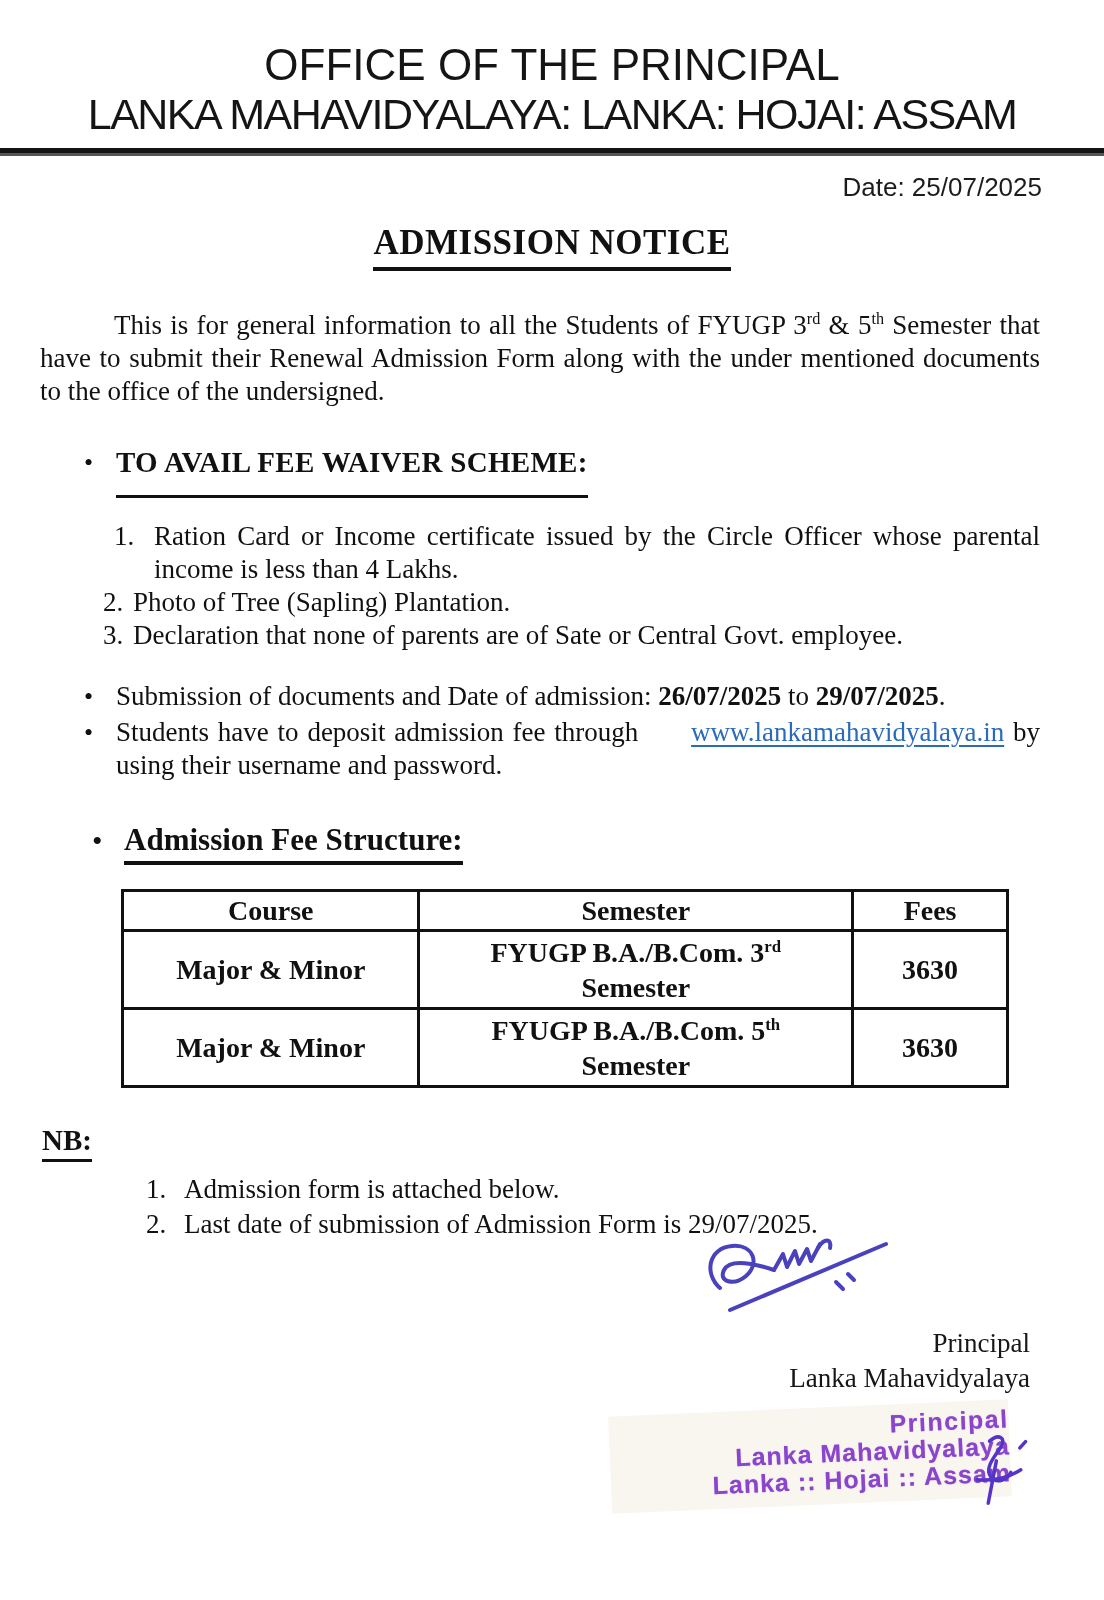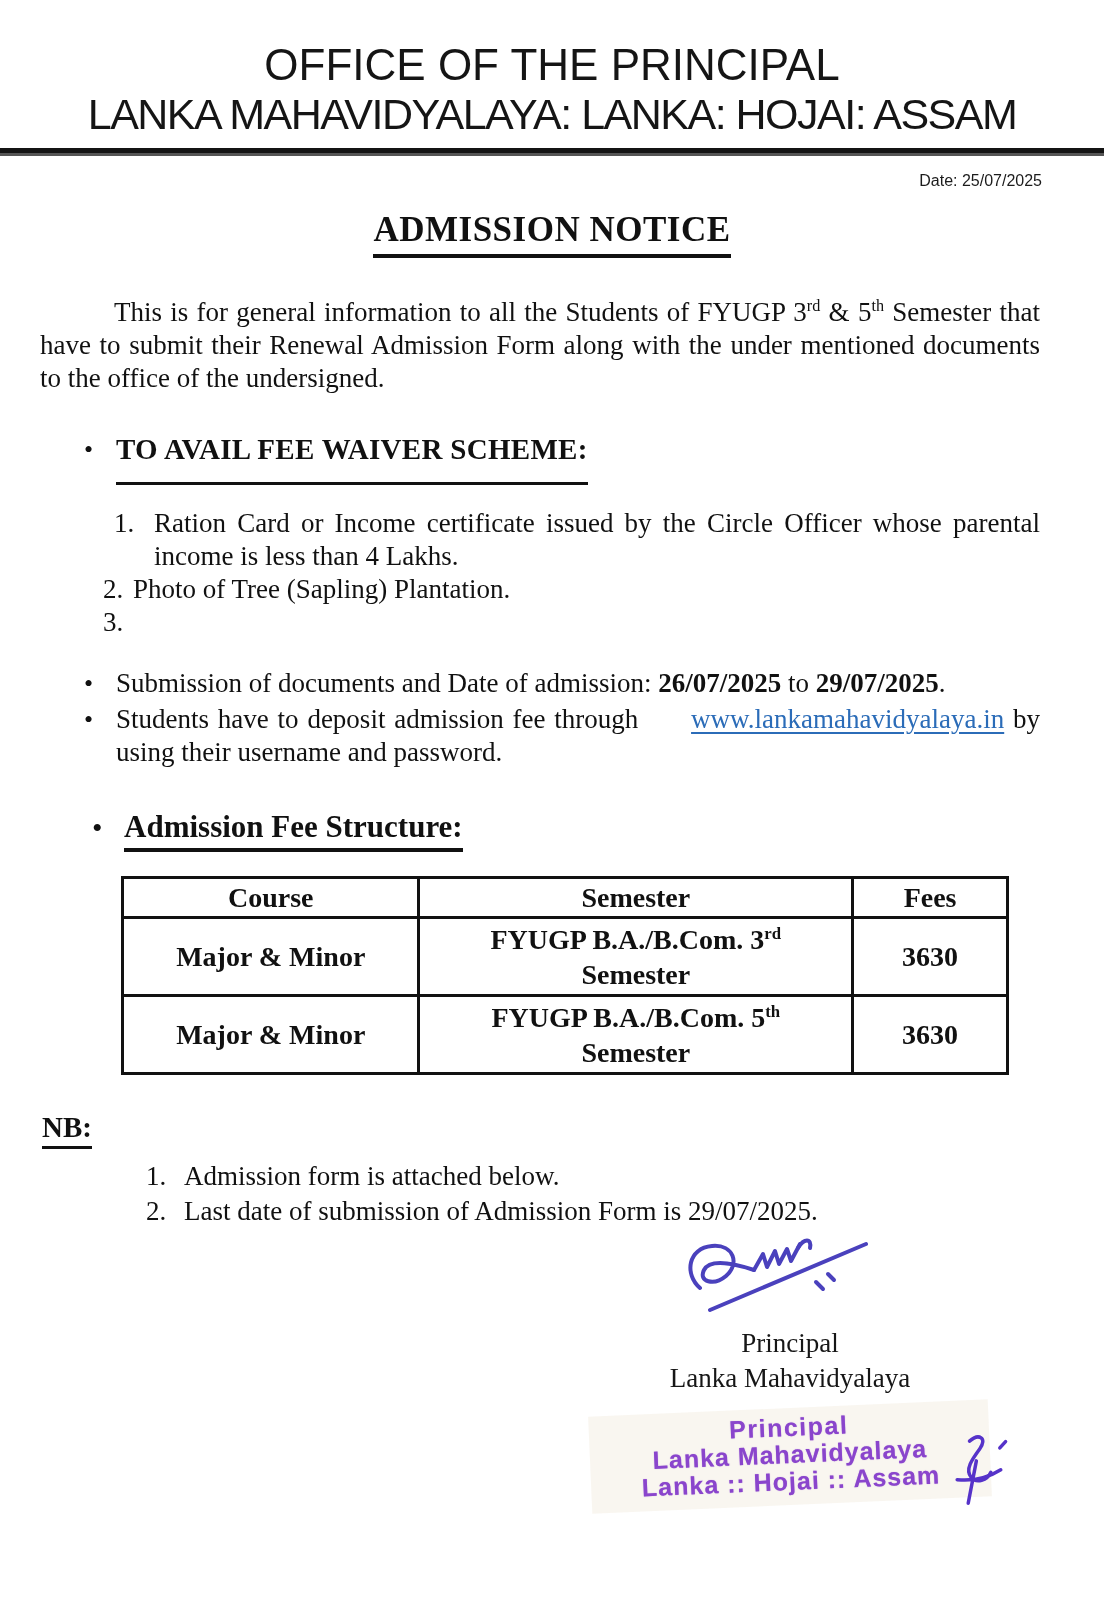--- a/index.html
+++ b/index.html
@@ -16,21 +16,21 @@
   
   .letterhead { text-align: center; font-family: "Liberation Sans", sans-serif; font-weight: 400; color: #151515; }
   .letterhead .line1 { font-size: 44px; line-height: 50px; letter-spacing: 0px; }
   .letterhead .line2 { font-size: 43px; line-height: 48px; letter-spacing: -1.5px; }
   .head-rule { margin-top: 10px; height: 8px; background: #141414; width: 100%; box-shadow: 0 -3px 0 0 #555 inset; }
 
   .date-row {
     margin-top: 16px; padding-right: 62px;
     text-align: right;
     font-family: "Liberation Sans", sans-serif;
-    font-size: 16px; color: #1c1c1c;
+    font-size: 26px; color: #1c1c1c;
   }
 
   .notice-title-wrap { text-align: center; margin-top: 20px; }
   .notice-title {
     display: inline-block;
     font-size: 35px; font-weight: 700; letter-spacing: 0.5px;
     border-bottom: 4px solid #111; padding-bottom: 4px;
   }
 
   
@@ -97,21 +97,21 @@
   .nb-heading {
     display: inline-block;
     font-size: 29px; font-weight: 700;
     border-bottom: 3px solid #111; padding-bottom: 2px;
   }
   .nb-list { margin-top: 10px; font-size: 27px; line-height: 35px; }
   .nb-item { display: flex; padding-left: 104px; }
   .nb-item .num { width: 38px; flex: 0 0 38px; }
 
   
-  .sig-area { position: absolute; left: 570px; top: 1226px; width: 440px; text-align: center; }
+  .sig-area { position: absolute; left: 590px; top: 1226px; width: 440px; text-align: right; }
   .sig-ink { display: block; margin: 0 auto; }
   .sig-lines { margin-top: 2px; font-size: 27px; line-height: 27px; color: #161616; }
   .sig-lines div { margin-top: 8px; }
 
   .stamp {
     position: relative;
     margin: 16px auto 0;
     width: 400px;
     transform: rotate(-2.5deg);
     font-family: "Liberation Sans", sans-serif;
@@ -154,20 +154,21 @@
     <div class="fw-item fw-item-1">
       <span class="num">1.</span>
       <span class="txt">Ration Card or Income certificate issued by the Circle Officer whose parental income is less than 4 Lakhs.</span>
     </div>
     <div class="fw-item fw-item-23">
       <span class="num">2.</span>
       <span class="txt">Photo of Tree (Sapling) Plantation.</span>
     </div>
     <div class="fw-item fw-item-23">
       <span class="num">3.</span>
+      <span class="txt">Declaration that none of parents are of Sate or Central Govt. employee.</span>
     </div>
   </div>
 
   <div class="mid-bullets">
     <div class="mid-bullet">
       <span class="bullet-glyph">•</span>
       <span class="txt"><span>Submission of documents and Date of admission: </span><span class="b">26/07/2025</span><span> to </span><span class="b">29/07/2025</span><span>.</span></span>
     </div>
     <div class="mid-bullet">
       <span class="bullet-glyph">•</span>

